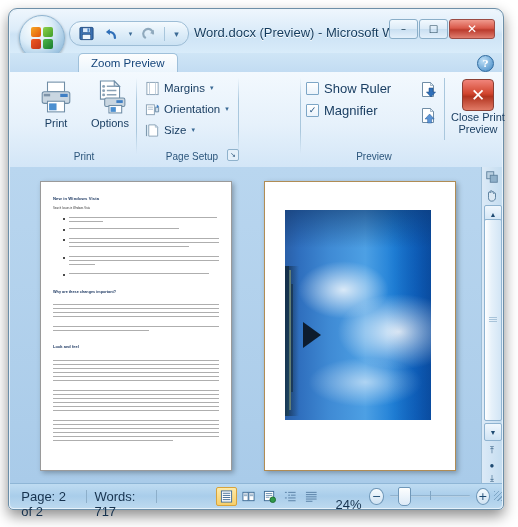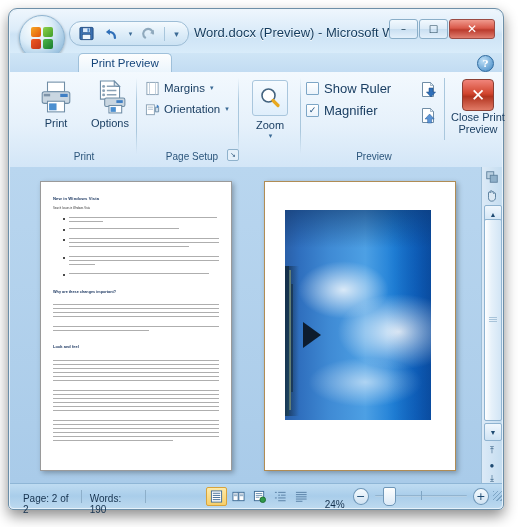--- a/index.html
+++ b/index.html
@@ -131,21 +131,21 @@
     background:linear-gradient(90deg,#ffffff,#e6f1fa 40%,#d2e5f5 100%);cursor:pointer;
     display:flex;align-items:center;justify-content:center;}
   .grip{width:8px;height:6px;background:
     repeating-linear-gradient(180deg,#a8c4da 0 1px,transparent 1px 2px);}
 
   
   #statusbar{position:absolute;left:1px;top:474px;width:492px;height:24px;
     border-radius:0 0 5px 5px;
     background:linear-gradient(180deg,#bfdcf2 0%,#a9cdea 50%,#bcd9ef 100%);
     border-top:1px solid #8fb6d6;display:flex;align-items:center;}
-  .sb-text{font-size:10px;color:#16324e;cursor:pointer;margin-top:16px;}
+  .sb-text{font-size:13px;color:#16324e;cursor:pointer;margin-top:16px;}
   .sb-sep{width:1px;height:13px;background:#8dafca;margin:0 8px;}
   .viewbtn{width:19px;height:17px;display:flex;align-items:center;justify-content:center;cursor:pointer;border-radius:2px;}
   .viewbtn.sel{background:linear-gradient(180deg,#fdeaa9 0%,#f7cf6a 100%);
     border:1px solid #d7a33c;border-radius:2px;}
   #zoomtrack{position:relative;width:100px;height:12px;display:flex;align-items:center;}
   .ztrack-line{position:absolute;left:0;top:5px;width:100%;height:2px;
     background:linear-gradient(180deg,#7fa5c4,#c9dff0);border-radius:1px;}
   .ztick{position:absolute;top:1px;left:50%;width:1px;height:9px;background:#7fa5c4;}
   #zthumb{position:absolute;left:8px;top:-3px;width:11px;height:17px;cursor:pointer;
     background:linear-gradient(180deg,#fdfefe,#dceaf7);border:1px solid #6f97b8;
@@ -212,21 +212,21 @@
       <div class="wc">
         <span>□</span>
       </div>
       <div class="wc close">
         <span>✕</span>
       </div>
     </div>
   </div>
 
   <div id="tabstrip">
-    <div id="tab-print-preview">Print Preview</div>
+    <div id="tab-print-preview">Zoom Preview</div>
     <div id="help-icon">?</div>
   </div>
 
   <div id="ribbon">
 
     <div class="rgroup" style="left:18px;width:112px">
       <div class="rgroup-body">
         <div class="bigbtn" style="left:0;top:2px">
           <svg width="34" height="34" viewBox="0 0 32 32">
             <rect x="8" y="2" width="16" height="9" fill="#ffffff" stroke="#6f8da6"></rect>
@@ -275,42 +275,35 @@
           <svg width="15" height="15" viewBox="0 0 16 16">
             <rect x="1.5" y="3" width="8.5" height="10.5" fill="#ffffff" stroke="#8aa2b6"></rect>
             <rect x="3" y="5" width="5.5" height="1" fill="#a8bccd"></rect>
             <rect x="3" y="7.2" width="5.5" height="1" fill="#a8bccd"></rect>
             <path d="M11 5.5 h3.5 v5 h-3.5 z" fill="#cfe0ee" stroke="#6f8da6"></path>
             <path d="M12.6 2.6 l2.4 2 l-2.4 2 z" fill="#3f7fc4"></path>
           </svg>
           <span class="lbl">Orientation</span>
           <span class="caret">▾</span>
         </div>
+        <div class="smallbtn" style="left:0;top:46px">
+          <svg width="15" height="15" viewBox="0 0 16 16">
+            <path d="M4 2 h7 l2.5 2.5 v9.5 h-9.5 z" fill="#ffffff" stroke="#8aa2b6"></path>
+            <path d="M11 2 v2.5 h2.5 z" fill="#e0eaf3" stroke="#8aa2b6" stroke-width=".6"></path>
+            <rect x="1" y="2" width="1.2" height="12" fill="#7f99ae"></rect>
+          </svg>
+          <span class="lbl">Size</span>
+          <span class="caret">▾</span>
+        </div>
       </div>
       <div class="rgroup-label">Page Setup</div>
       <div class="dialog-launcher">↘</div>
     </div>
     <div class="rgroup-sep" style="left:228px"></div>
 
-    <div class="rgroup" style="left:232px;width:56px">
-      <div class="rgroup-body">
-        <div class="bigbtn" style="left:0;top:2px">
-          <div style="width:34px;height:34px;border:1px solid #a9c6dd;border-radius:3px;
-                      background:linear-gradient(180deg,#f6fbff,#dfeefb);display:flex;align-items:center;justify-content:center;">
-            <svg width="24" height="24" viewBox="0 0 24 24">
-              <circle cx="10.5" cy="9.5" r="6.5" fill="#ffffff" stroke="#43637f" stroke-width="1.6"></circle>
-              <path d="M15 14.5 L20 19.5" stroke="#e8a81e" stroke-width="3.2" stroke-linecap="round"></path>
-            </svg>
-          </div>
-          <span class="lbl">Zoom</span>
-          <span class="caret" style="margin-top:1px">▾</span>
-        </div>
-      </div>
-      <div class="rgroup-label"></div>
-    </div>
     <div class="rgroup-sep" style="left:290px"></div>
 
     <div class="rgroup" style="left:294px;width:190px">
       <div class="rgroup-body">
         <div class="chkrow" style="left:2px;top:6px">
           <div class="chkbox"></div>
           <span class="lbl">Show Ruler</span>
         </div>
         <div class="chkrow" style="left:2px;top:28px">
           <div class="chkbox">
@@ -445,21 +438,21 @@
     <div class="sb-btn" style="top:256px">▼</div>
     <div class="sb-btn" style="top:275px;border:none;background:transparent;font-size:9px">⤒</div>
     <div class="sb-btn" style="top:290px;border:none;background:transparent;font-size:8px">●</div>
     <div class="sb-btn" style="top:303px;border:none;background:transparent;font-size:9px">⤓</div>
   </div>
 
   <div id="statusbar">
     <div style="width:14px"></div>
     <div class="sb-text">Page: 2 of 2</div>
     <div class="sb-sep"></div>
-    <div class="sb-text">Words: 190</div>
+    <div class="sb-text">Words: 717</div>
     <div class="sb-sep"></div>
 
     <div style="display:flex;align-items:center;gap:2px;margin-left:52px">
       <div class="viewbtn sel">
         <svg width="13" height="13" viewBox="0 0 14 14">
           <rect x="1.5" y="1" width="11" height="12" fill="#ffffff" stroke="#3f6c96"></rect>
           <rect x="3" y="3" width="8" height="1" fill="#3f6c96"></rect>
           <rect x="3" y="5.3" width="8" height="1" fill="#3f6c96"></rect>
           <rect x="3" y="7.6" width="8" height="1" fill="#3f6c96"></rect>
           <rect x="3" y="9.9" width="8" height="1" fill="#3f6c96"></rect>

